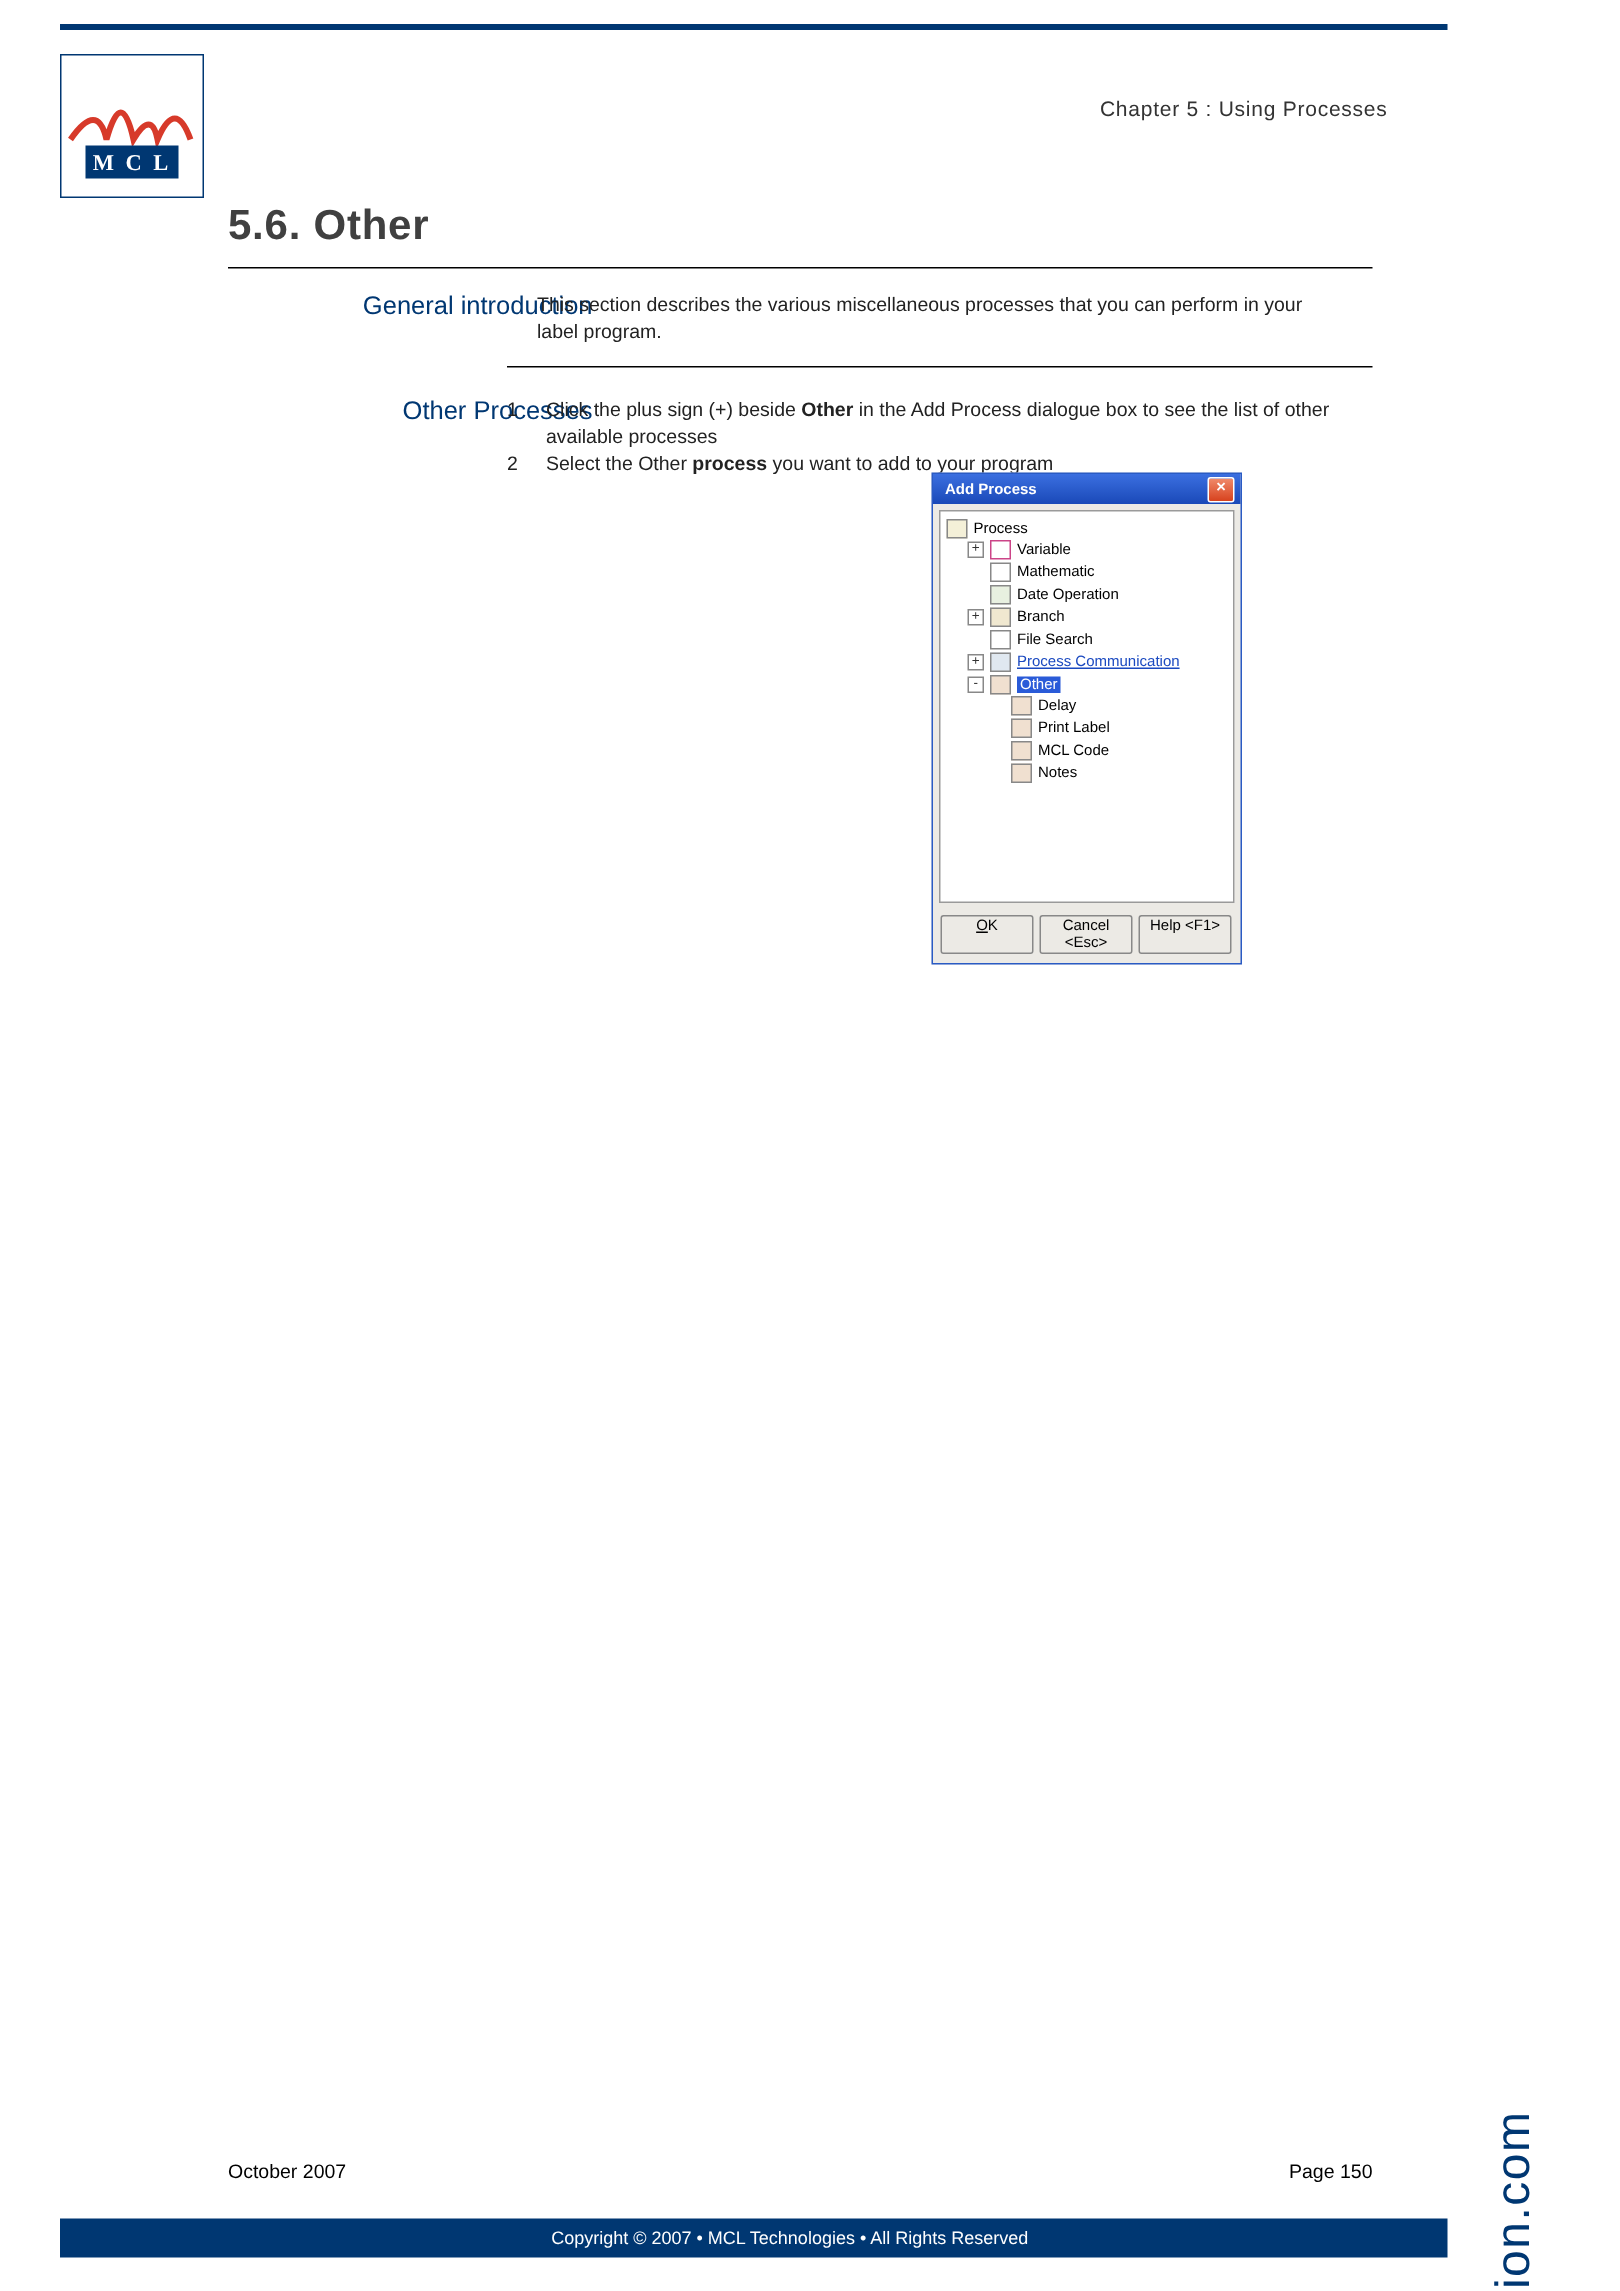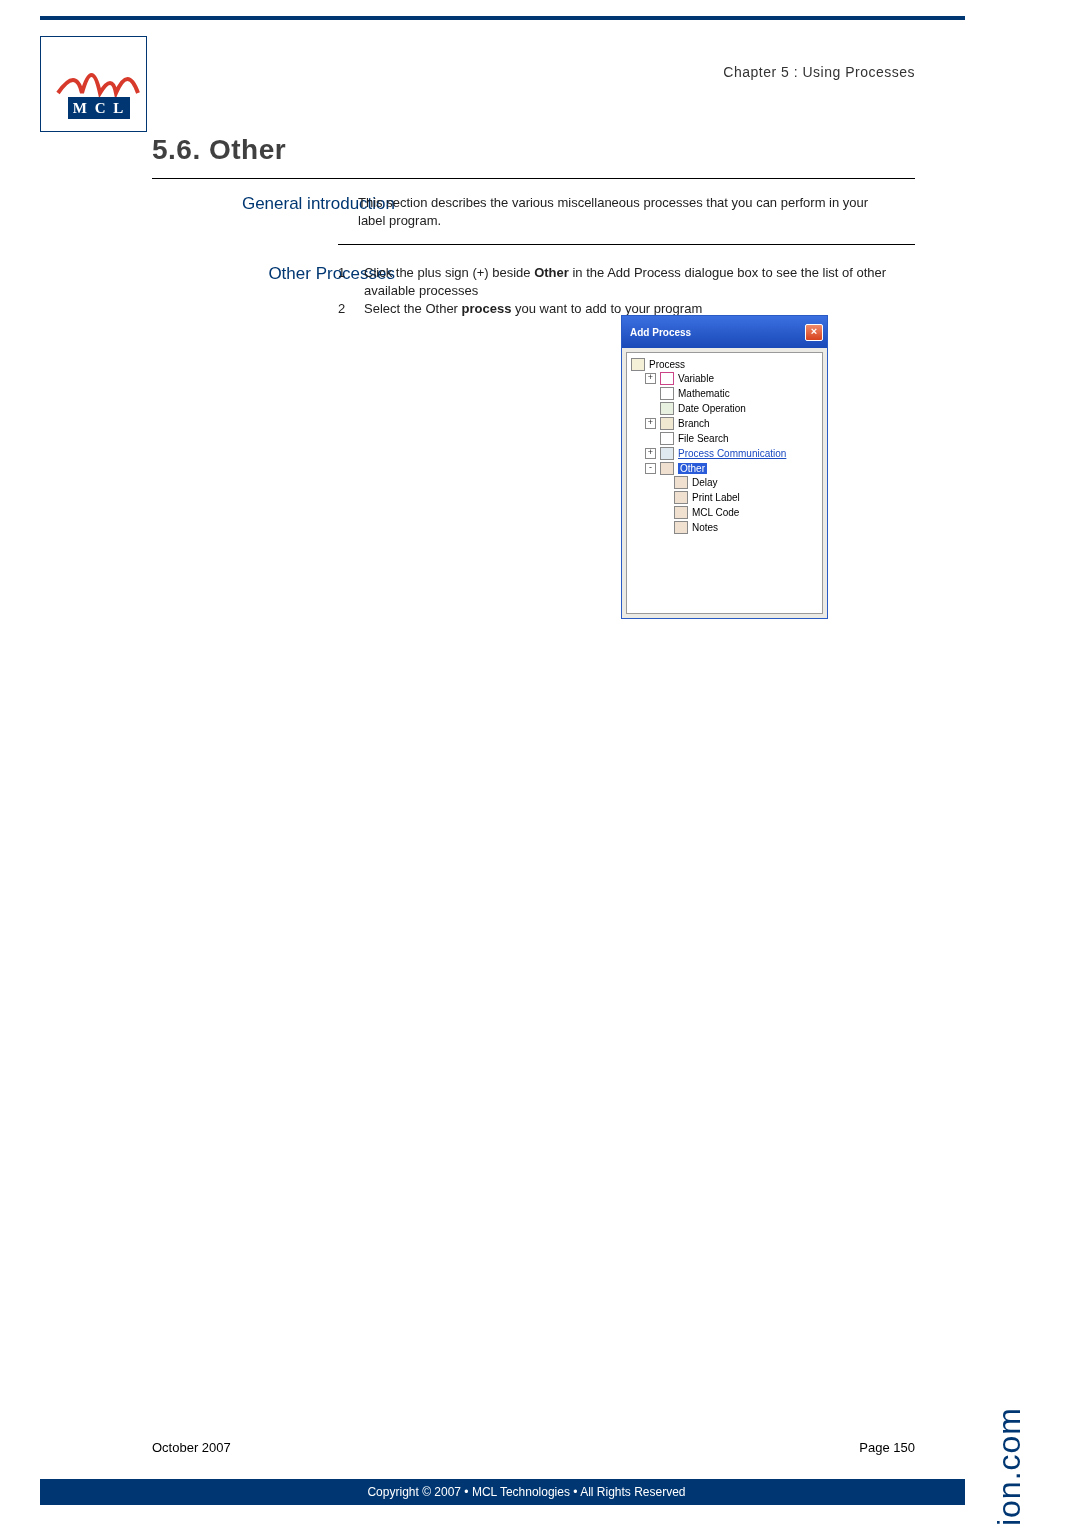--- a/index.html
+++ b/index.html
@@ -24,32 +24,31 @@
     background: #003772;
   }
   .logo-box {
     position: absolute;
     top: 36px;
     left: 40px;
     width: 94px;
     height: 94px;
     border: 1px solid #003772;
     background: #fff;
-    padding-left: 11px;
   }
   .logo-inner {
     position: relative;
     width: 100%;
     height: 100%;
     overflow: hidden;
   }
   .chapter-line {
     position: absolute;
     top: 64px;
-    right: 165px;
+    right: 155px;
     font-size: 14px;
     color: #333;
     letter-spacing: 0.5px;
   }
   .section-title {
     position: absolute;
     top: 134px;
     left: 152px;
     font-size: 28px;
     color: #404040;
@@ -111,21 +110,21 @@
     width: 205px;
     border: 1px solid #2a5bc4;
     background: #eceae5;
     font-family: Tahoma, Arial, sans-serif;
     font-size: 10px;
   }
   .dialog-titlebar {
     display: flex;
     align-items: center;
     justify-content: space-between;
-    height: 32px;
+    height: 20px;
     background: linear-gradient(to bottom, #3b6fe0, #1a49b8);
     color: #fff;
     font-weight: bold;
     padding: 0 4px 0 8px;
   }
   .close-btn {
     width: 16px;
     height: 15px;
     background: linear-gradient(to bottom, #f08a6a, #d7421e);
     border: 1px solid #fff;
@@ -386,20 +385,25 @@
                         <span class="tlabel">Notes</span>
                       </div>
                     </li>
                   </ul>
                 </li>
               </ul>
           </li>
         </ul>
       </div>
     </div>
+    <div class="dialog-buttons">
+      <div class="dbtn"><span class="u">O</span><span>K</span></div>
+      <div class="dbtn">Cancel &lt;Esc&gt;</div>
+      <div class="dbtn">Help &lt;F1&gt;</div>
+    </div>
   </div>
 
   <div class="side-url">
     <span>www.mcl-collection.com</span>
   </div>
 
   <div class="footer-meta">
     <span>October 2007</span>
     <span>Page 150</span>
   </div>

